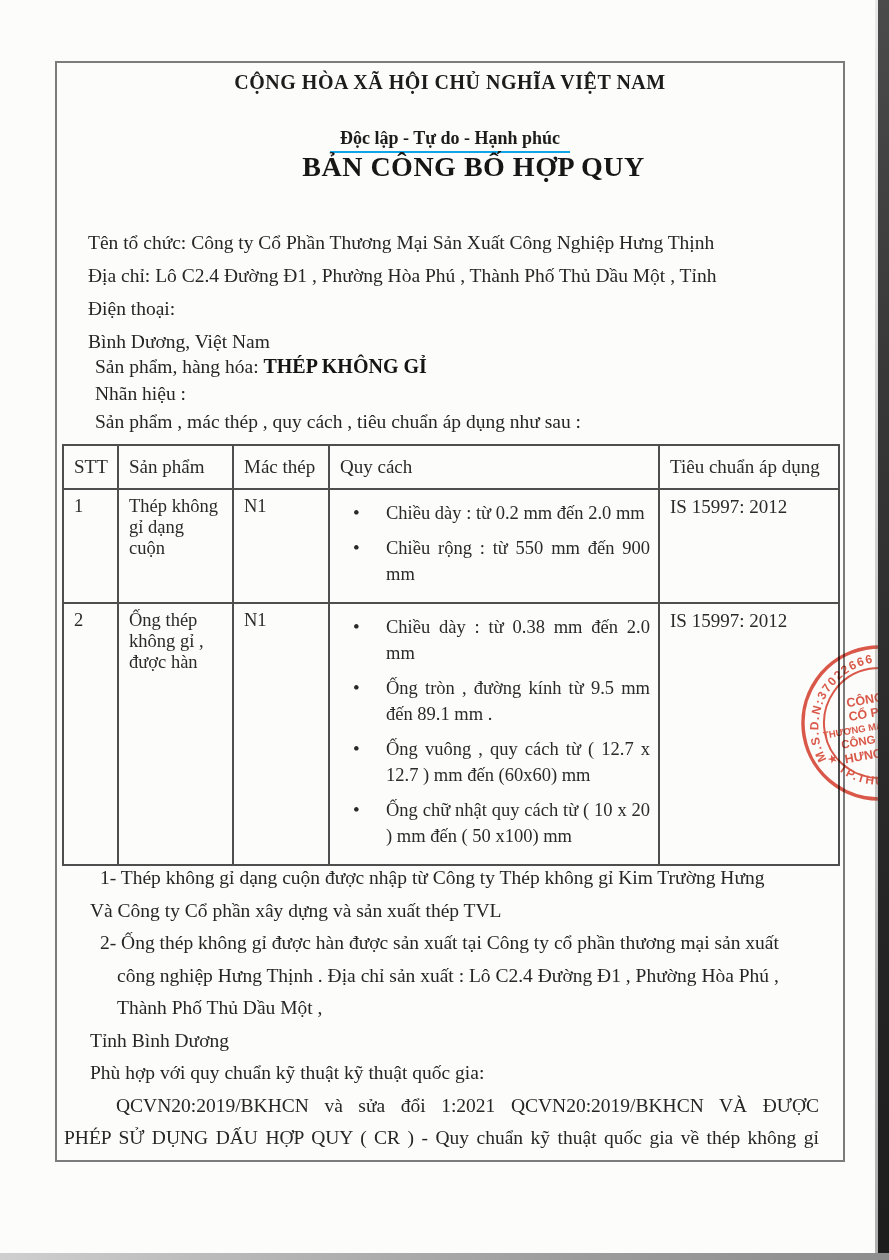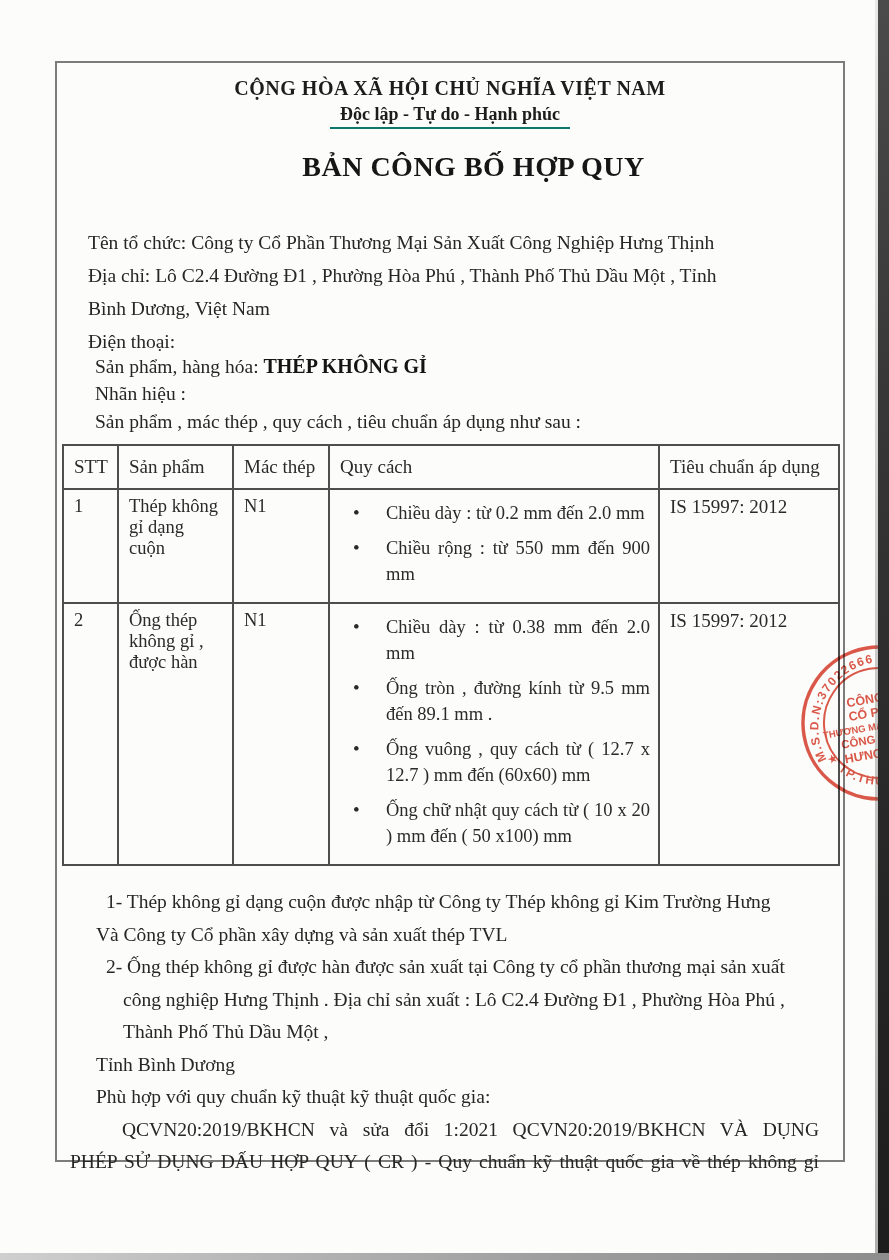--- a/index.html
+++ b/index.html
@@ -17,25 +17,25 @@
   
   .frame{
     position:absolute;left:55px;top:61px;width:786px;height:1097px;
     border:2px solid #7c7c7c;
     background:transparent;
   }
 
   .center{text-align:center;}
   .abs{position:absolute;left:0;right:0;}
 
-  .motto1{top:14px;font-weight:bold;font-size:20px;letter-spacing:.5px;color:#1c1c1c;}
+  .motto1{top:8px;font-weight:bold;font-size:20px;letter-spacing:.5px;color:#1c1c1c;}
   .motto2wrap{top:41px;}
   .motto2{
     display:inline-block;font-weight:bold;font-size:18px;color:#1c1c1c;
-    border-bottom:2px solid #0f766e;padding:0 10px 2px 10px;
+    border-bottom:2px solid #0ea5e9;padding:0 10px 2px 10px;margin-top:24px;
   }
   .doctitle{top:88px;font-weight:bold;font-size:28px;letter-spacing:.5px;color:#161616;padding-left:47px;}
   .docno{top:126px;font-size:19px;}
 
   .infoA{position:absolute;left:31px;right:26px;top:163px;font-size:19.5px;}
   .infoA .line{height:33px;line-height:33px;white-space:nowrap;}
   .infoB{position:absolute;left:38px;right:22px;top:289px;font-size:19.5px;}
   .infoB .line{height:28px;line-height:28px;white-space:nowrap;}
   .infoB .bold{font-weight:bold;font-size:20px;color:#141414;}
 
@@ -62,21 +62,21 @@
     position:relative;padding-left:46px;margin-bottom:9px;
     text-align:justify;line-height:26px;
   }
   ul.spec-list li::before{
     content:"•";position:absolute;left:13px;top:0;
     font-size:19px;
   }
   td.std{font-size:19px;margin-left:12px;}
 
   
-  .notes{position:absolute;left:39px;right:24px;top:799px;font-size:19.5px;margin-top:24px;}
+  .notes{position:absolute;left:33px;right:24px;top:799px;font-size:19.5px;}
   .notes .nline{height:32.5px;line-height:32.5px;white-space:nowrap;}
   .ind1{padding-left:10px;}
   .ind2{padding-left:27px;}
   .jst{
     white-space:normal !important;
     text-align:justify;
     
   }
   .jst{text-align-last:justify;}
   .n8{padding-left:26px;}
@@ -112,22 +112,22 @@
 
     <div class="abs center motto1">CỘNG HÒA XÃ HỘI CHỦ NGHĨA VIỆT NAM</div>
     <div class="abs center motto2wrap">
       <span class="motto2">Độc lập - Tự do - Hạnh phúc</span>
     </div>
     <div class="abs center doctitle">BẢN CÔNG BỐ HỢP QUY</div>
 
     <div class="infoA">
       <div class="line">Tên tổ chức: Công ty Cổ Phần Thương Mại Sản Xuất Công Nghiệp Hưng Thịnh</div>
       <div class="line">Địa chỉ: Lô C2.4 Đường Đ1 , Phường Hòa Phú , Thành Phố Thủ Dầu Một , Tỉnh</div>
+      <div class="line">Điện thoại:</div>
       <div class="line">Bình Dương, Việt Nam</div>
-      <div class="line">Điện thoại:</div>
     </div>
 
     <div class="infoB">
       <div class="line">
         <span>Sản phẩm, hàng hóa:</span>
         <span class="bold">THÉP KHÔNG GỈ</span>
       </div>
       <div class="line">Nhãn hiệu :</div>
       <div class="line">Sản phẩm , mác thép , quy cách , tiêu chuẩn áp dụng như sau :</div>
     </div>
@@ -180,21 +180,21 @@
     </table>
 
     <div class="notes">
       <div class="nline ind1">1- Thép không gỉ dạng cuộn được nhập từ Công ty Thép không gỉ Kim Trường Hưng</div>
       <div class="nline">Và Công ty Cổ phần xây dựng và sản xuất thép TVL</div>
       <div class="nline ind1">2- Ống thép không gỉ được hàn được sản xuất tại Công ty cổ phần thương mại sản xuất</div>
       <div class="nline ind2">công nghiệp Hưng Thịnh . Địa chỉ sản xuất : Lô C2.4 Đường Đ1 , Phường Hòa Phú ,</div>
       <div class="nline ind2">Thành Phố Thủ Dầu Một ,</div>
       <div class="nline">Tỉnh Bình Dương</div>
       <div class="nline">Phù hợp với quy chuẩn kỹ thuật kỹ thuật quốc gia:</div>
-      <div class="nline jst n8">QCVN20:2019/BKHCN và sửa đổi 1:2021 QCVN20:2019/BKHCN VÀ DỤNG</div>
+      <div class="nline jst n8">QCVN20:2019/BKHCN và sửa đổi 1:2021 QCVN20:2019/BKHCN VÀ ĐƯỢC</div>
       <div class="nline jst n9">PHÉP SỬ DỤNG DẤU HỢP QUY ( CR ) - Quy chuẩn kỹ thuật quốc gia về thép không gỉ</div>
     </div>
 
   </div>
 
   <svg class="stamp" width="164" height="164" viewBox="0 0 164 164">
     <g transform="rotate(-10 82 82)" fill="#d94b3a">
       <circle cx="82" cy="82" r="76" fill="none" stroke="#d94b3a" stroke-width="3.5"></circle>
       <circle cx="82" cy="82" r="55" fill="none" stroke="#d94b3a" stroke-width="2"></circle>
       <defs>

